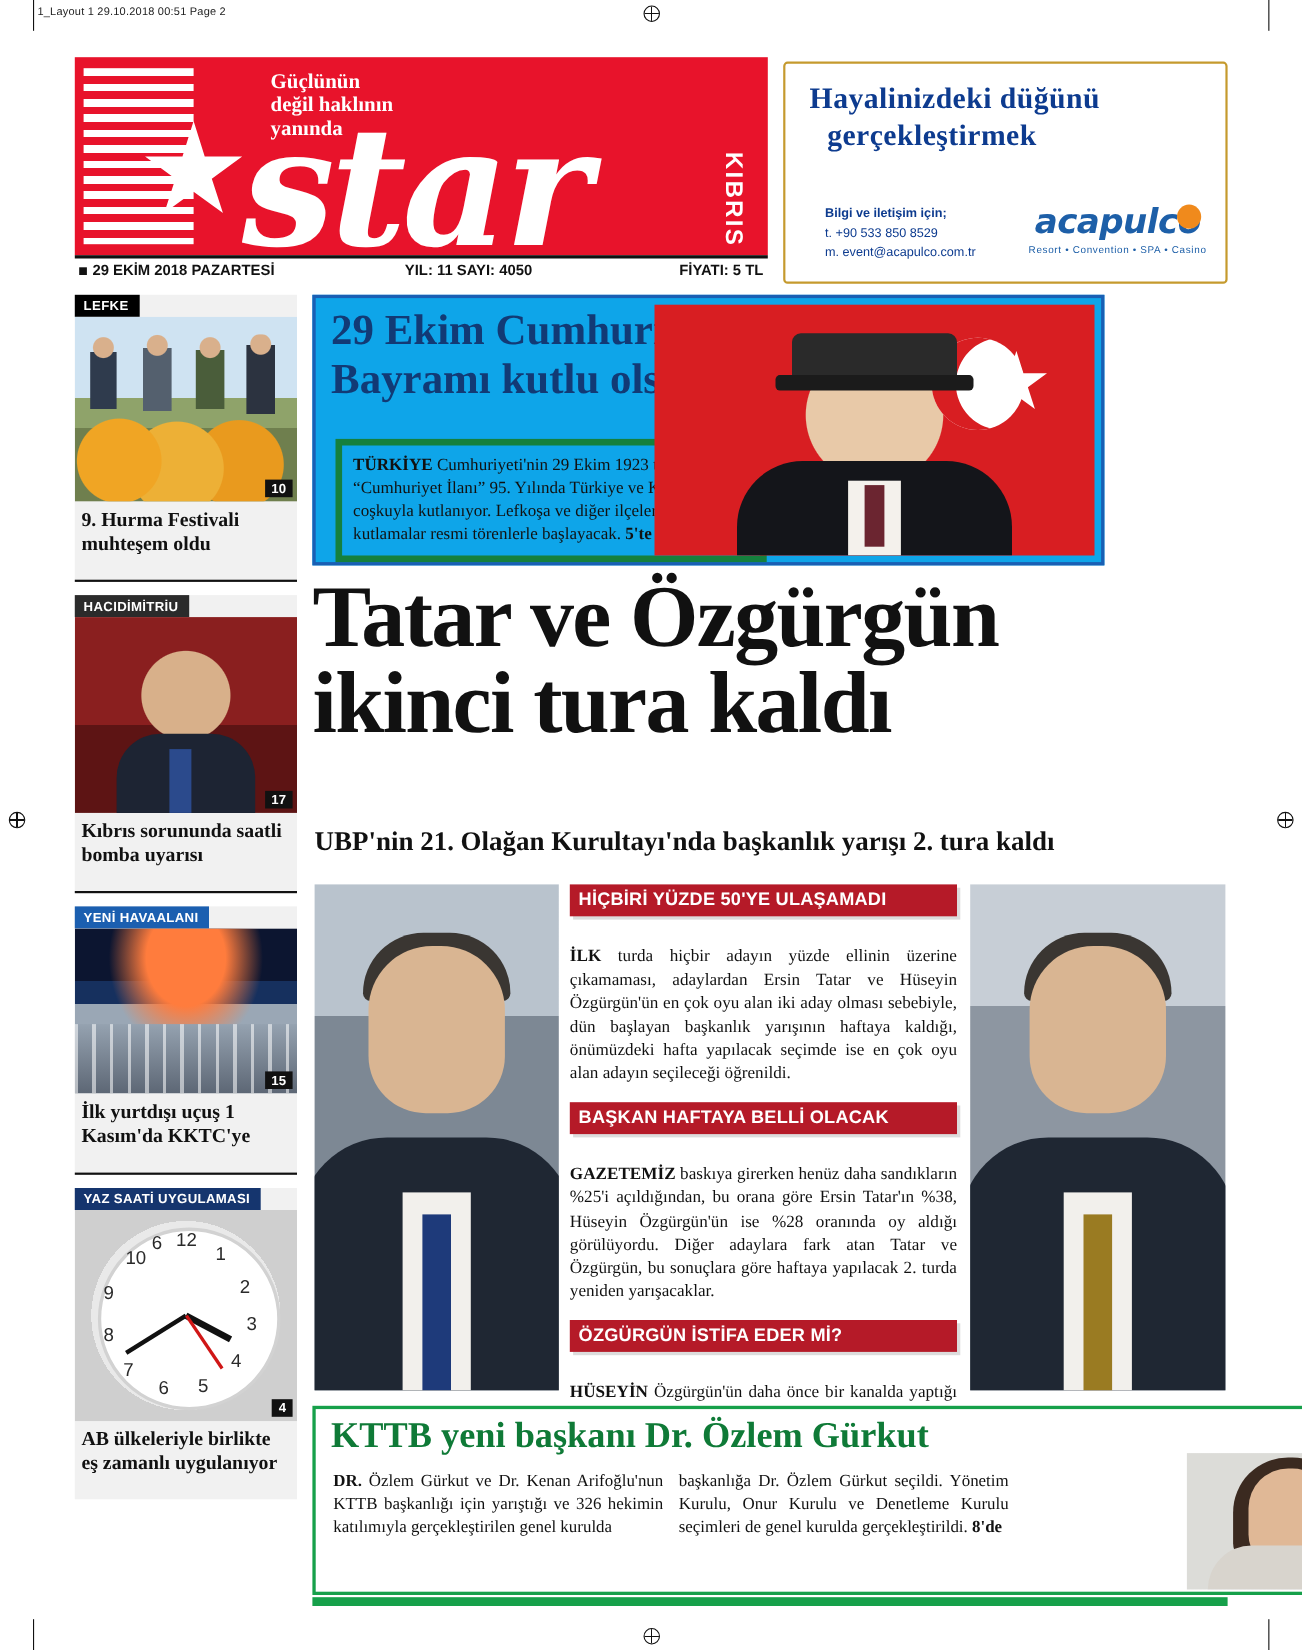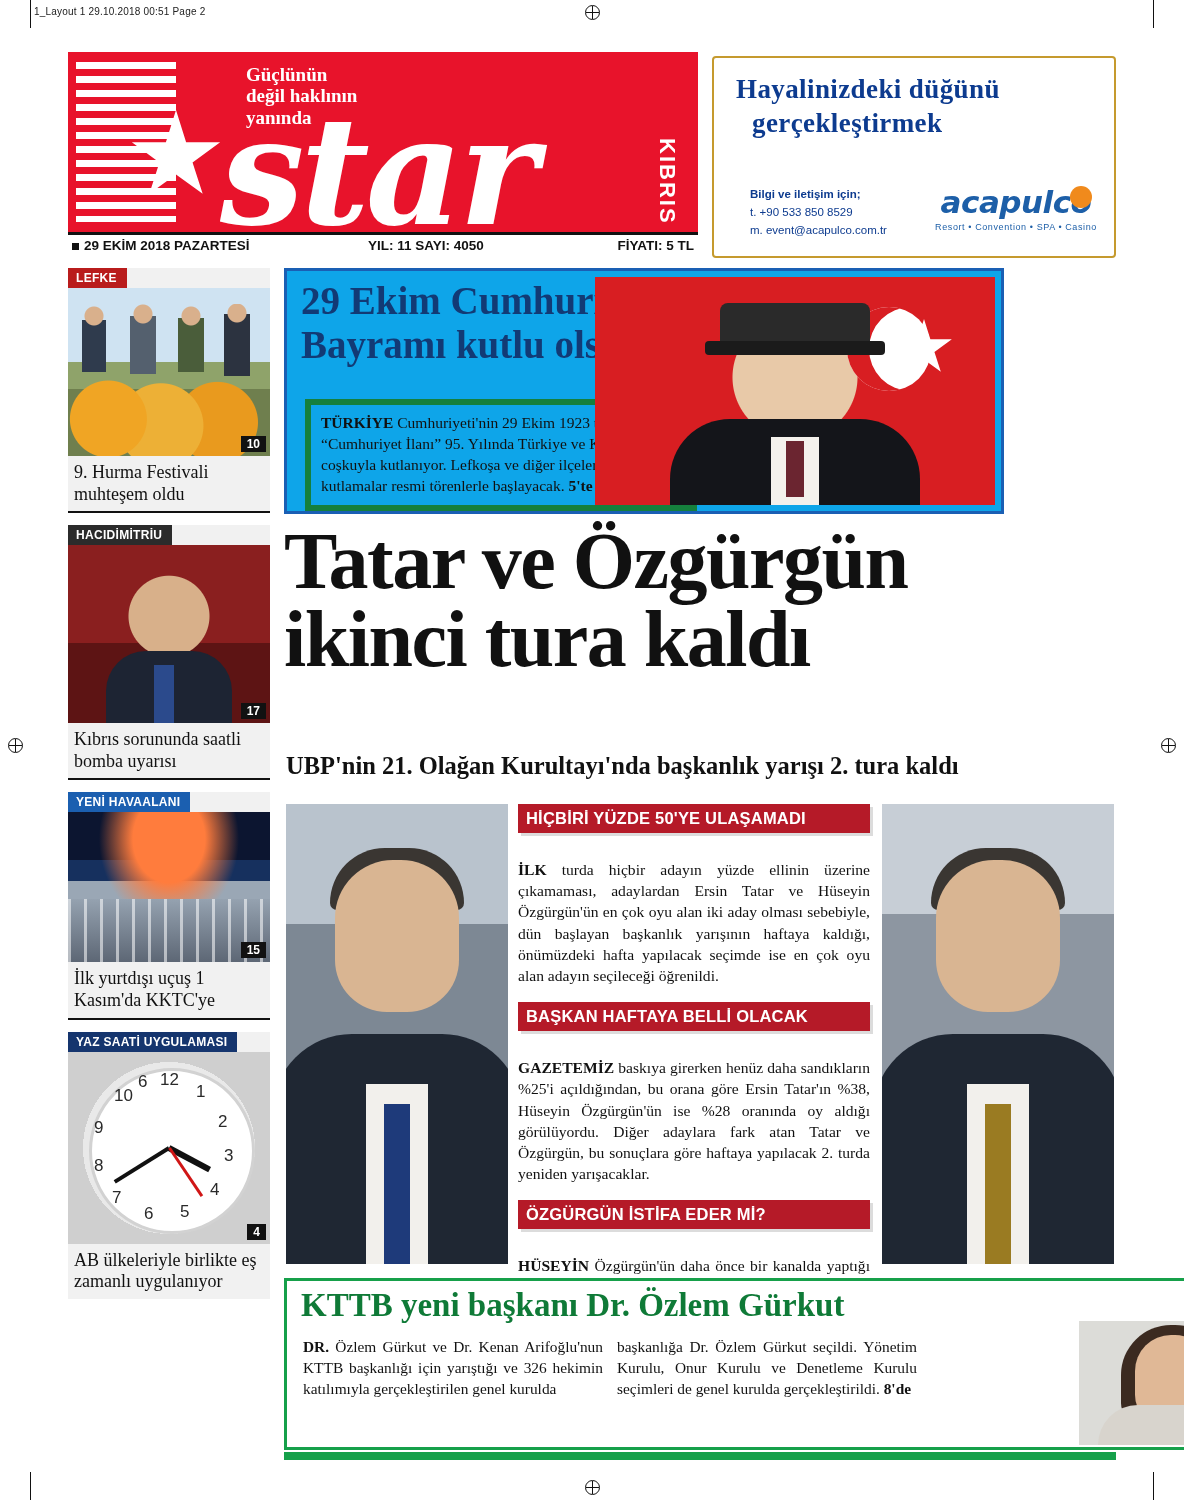--- a/index.html
+++ b/index.html
@@ -198,21 +198,21 @@
   .lc-item { position: relative; margin-bottom: 12px; background: #f1f1f1; }
   .lc-tag {
     display: inline-block;
     font-family: "Liberation Sans", sans-serif;
     font-size: 12px;
     font-weight: bold;
     color: #fff;
     padding: 3px 10px 3px 8px;
     letter-spacing: .3px;
   }
-  .tag-green { background: #b91c1c; }
+  .tag-green { background: #000000; }
   .tag-dark  { background: #2b2b2b; }
   .tag-blue  { background: #1b5fb0; }
   .tag-navy  { background: #15356e; }
   .lc-photo {
     position: relative;
     width: 202px;
     overflow: hidden;
   }
   .lc-photo .num {
     position: absolute;
@@ -220,23 +220,23 @@
     background: #111;
     color: #fff;
     font-family: "Liberation Sans", sans-serif;
     font-size: 12px;
     font-weight: bold;
     padding: 1px 6px;
   }
   .lc-cap {
     font-family: "Liberation Serif", serif;
     font-size: 18px;
-    font-weight: normal;
+    font-weight: bold;
     line-height: 1.2;
-    padding: 6px 6px 6px 6px;
+    padding: 6px 6px 22px 6px;
     color: #111;
   }
   .lc-rule { height: 2px; background: #111; margin: 0 0 8px 0; }
 
   
   .ph-dates {
     height: 168px;
     background:
       radial-gradient(circle at 20% 78%, #f0a524 0 38px, transparent 39px),
       radial-gradient(circle at 46% 82%, #edb036 0 42px, transparent 43px),

